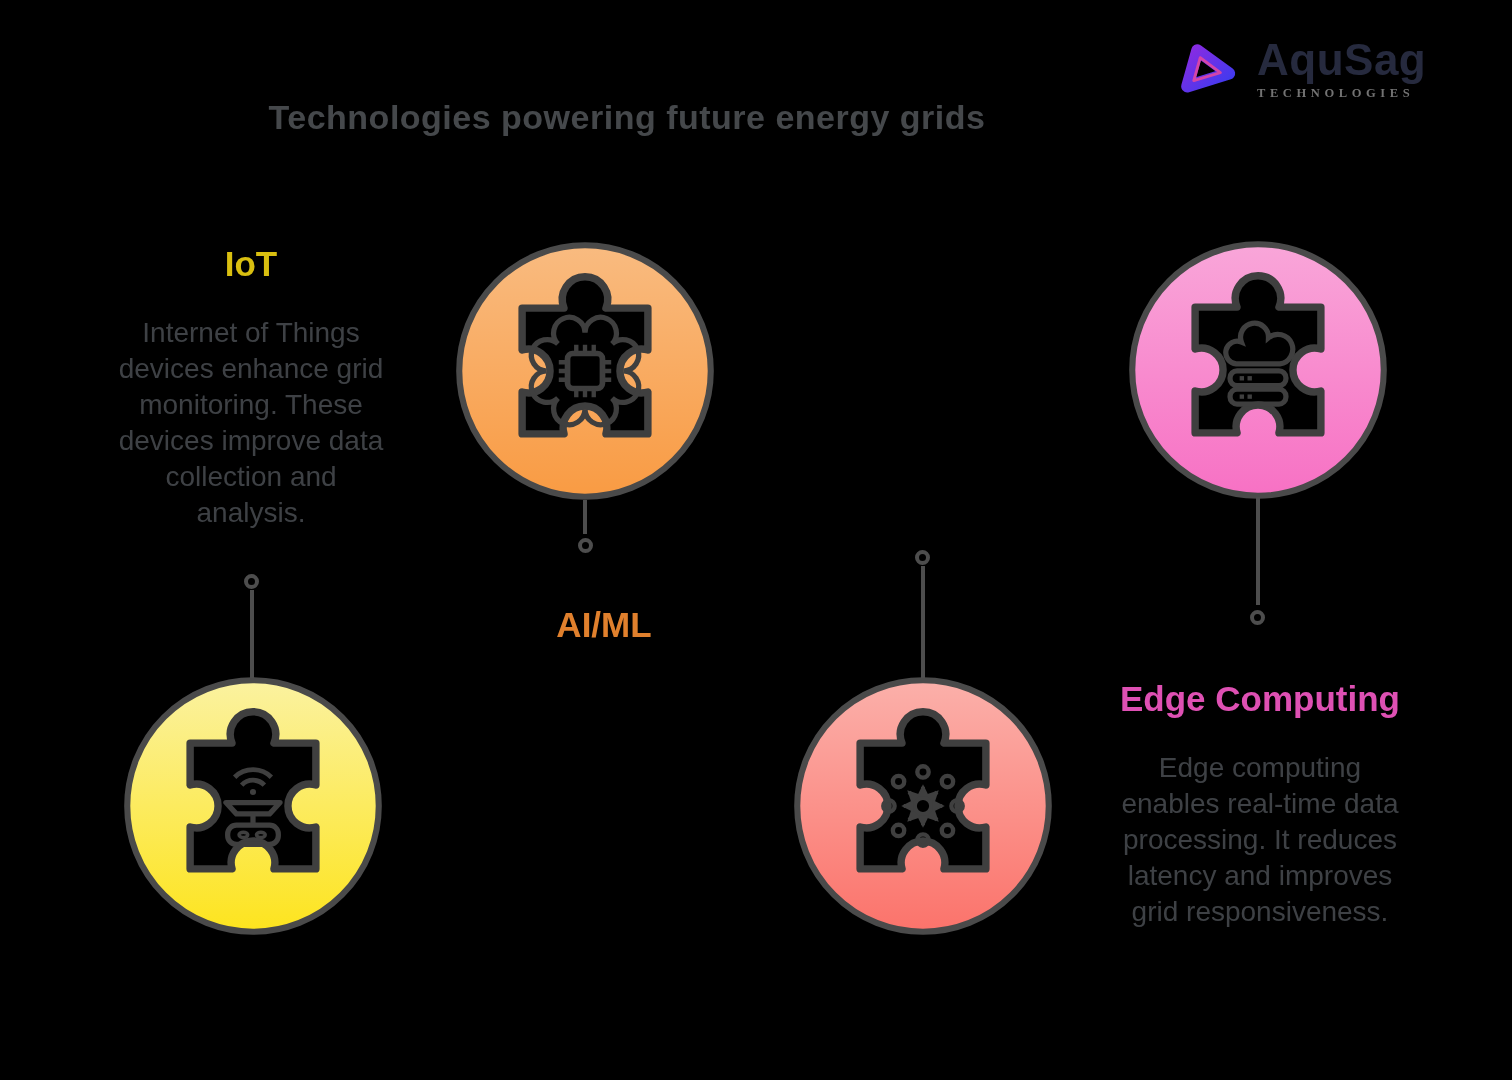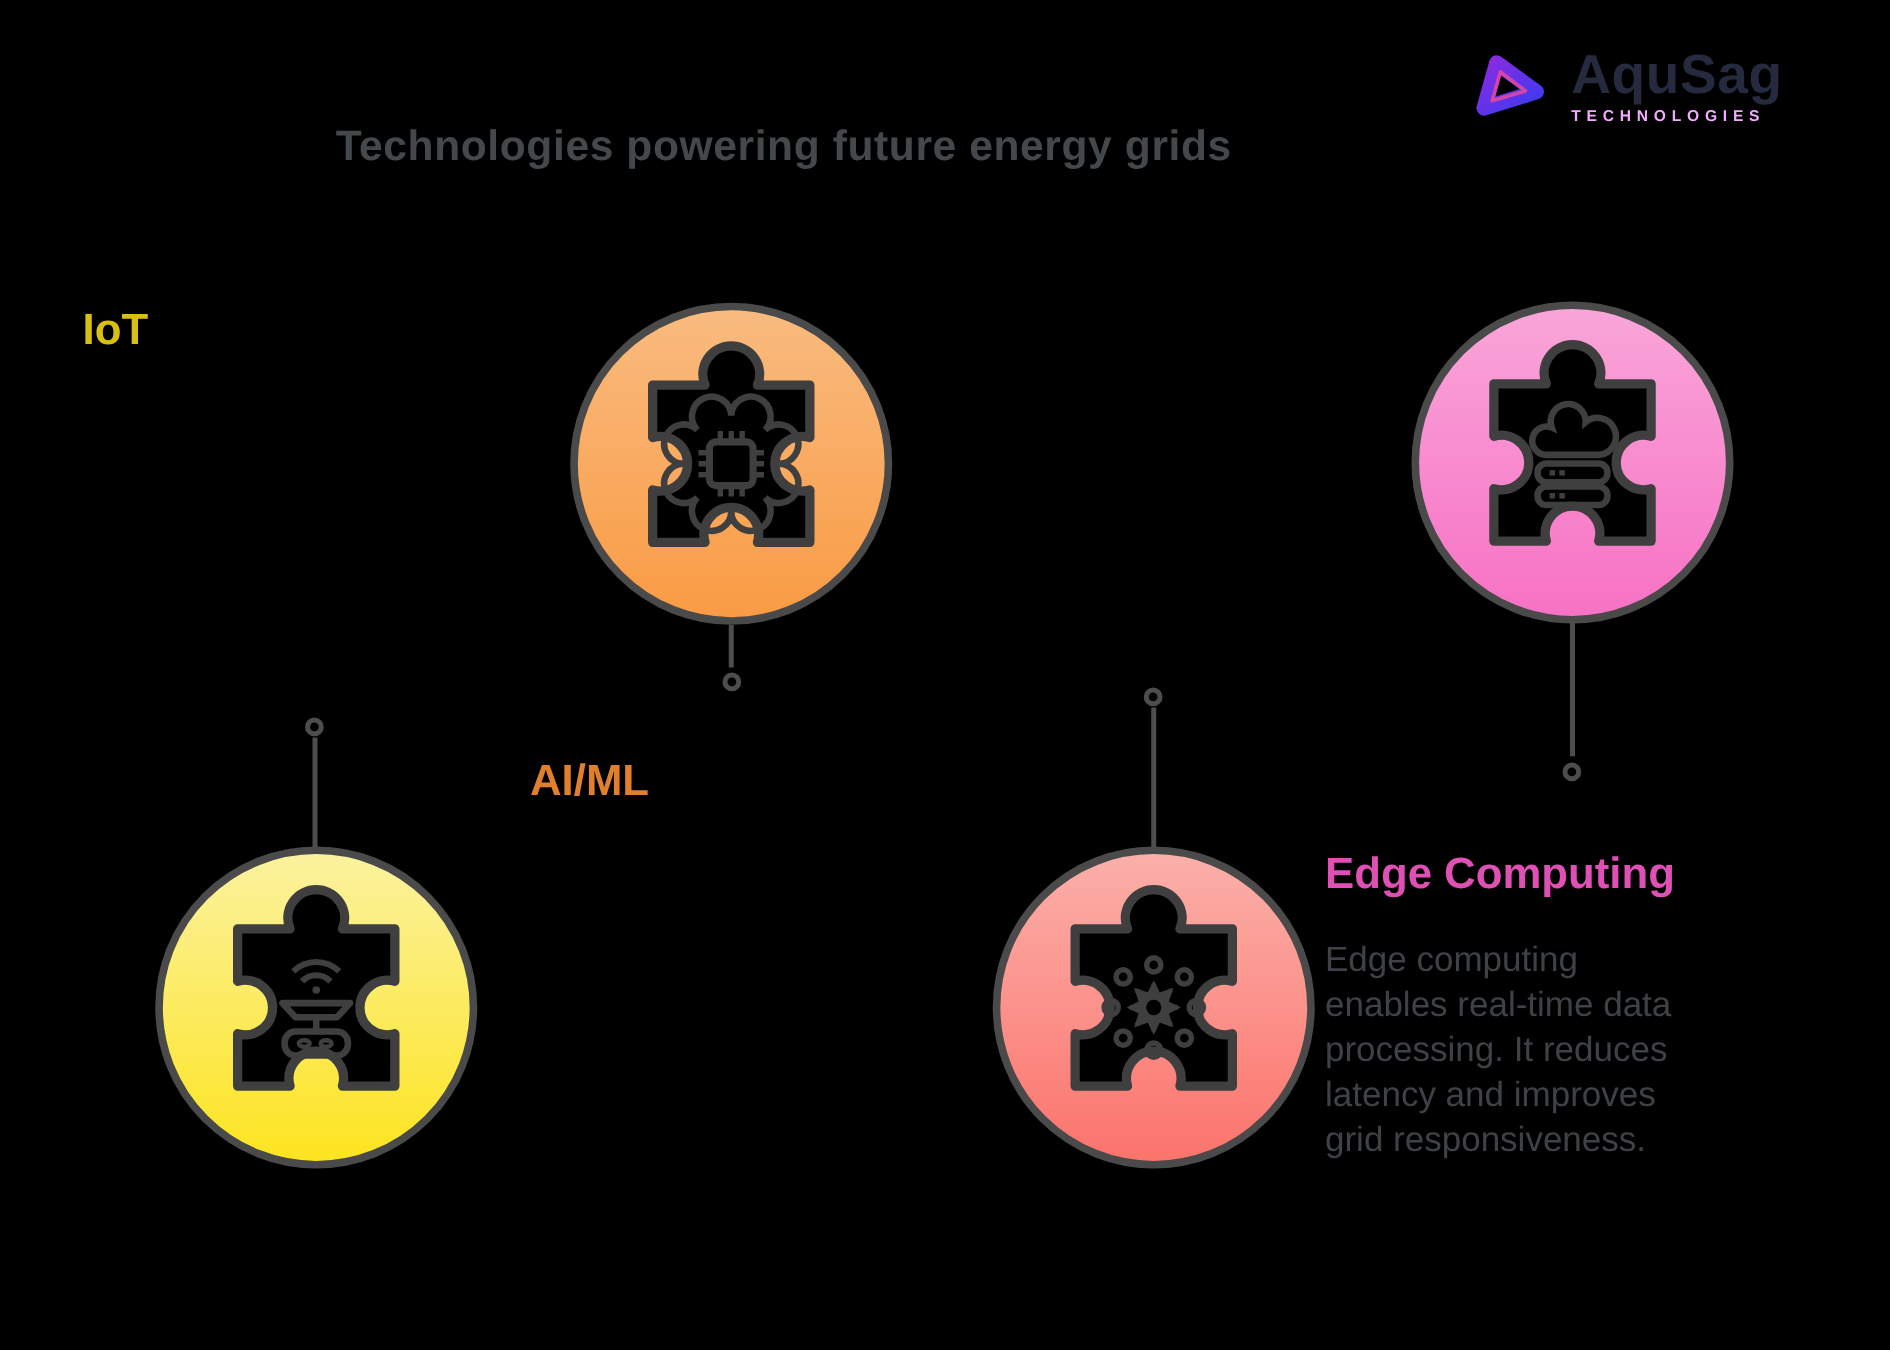--- a/index.html
+++ b/index.html
@@ -10,21 +10,21 @@
   .title{
     position:absolute;left:0;top:98px;width:1254px;text-align:center;
     font-size:34px;font-weight:700;letter-spacing:.5px;margin:0;
   }
   
   .logo{position:absolute;left:1165px;top:36px;display:flex;align-items:flex-start;}
   .logo-text{margin-left:10px;display:flex;flex-direction:column;}
   .logo-name{font-size:44px;font-weight:bold;line-height:48px;letter-spacing:.5px;}
   .logo-sub{font-size:12.5px;font-weight:bold;letter-spacing:4.6px;margin-top:2px;}
   
-  .tblock{position:absolute;}
+  .tblock{position:absolute;text-align:center;}
   .tblock h2{margin:0;font-size:35px;font-weight:bold;line-height:42px;}
   .tblock p{margin:30px 0 0 0;font-size:28px;line-height:36px;white-space:pre-line;}
   .tb-iot{left:66px;top:243px;width:370px;}
   .tb-blockchain{left:724px;top:246px;width:400px;}
   .tb-aiml{left:424px;top:604px;width:360px;}
   .tb-edge{left:1060px;top:678px;width:400px;}
   
   .node{position:absolute;width:262px;height:262px;}
   .node-ai{left:454px;top:240px;}
   .node-edge{left:1127px;top:239px;}
@@ -47,26 +47,32 @@
         <linearGradient id="lgm" x1="0" y1="0" x2="1" y2="1">
           <stop offset="0" stop-color="#8A2BE2"></stop>
           <stop offset="1" stop-color="#3B3BEF"></stop>
         </linearGradient>
       </defs>
       <path d="M 38 20 L 82 52 L 24 70 Z" fill="none" stroke="url(#lgm)" stroke-width="17" stroke-linejoin="round"></path>
       <path d="M 42 30 L 70 51 L 33 62 Z" fill="none" stroke-width="4" opacity="0.85" stroke-linejoin="round" stroke="#E8489E"></path>
     </svg>
     <div class="logo-text">
       <div class="logo-name" style="color: rgb(38, 42, 62);">AquSag</div>
-      <div class="logo-sub" style="color: #f0abfc;">TECHNOLOGIES</div>
+      <div class="logo-sub" style="color: #737373; font-family: Liberation Serif, serif;">TECHNOLOGIES</div>
     </div>
   </div>
 
   <div class="tblock tb-iot">
     <h2 style="color: rgb(217, 191, 16);">IoT</h2>
+    <p style="color: rgb(62, 65, 69);">Internet of Things
+devices enhance grid
+monitoring. These
+devices improve data
+collection and
+analysis.</p>
   </div>
 
 
   <div class="tblock tb-aiml">
     <h2 style="color: rgb(224, 128, 45);">AI/ML</h2>
   </div>
 
   <div class="tblock tb-edge">
     <h2 style="color: rgb(222, 80, 179);">Edge Computing</h2>
     <p style="color: rgb(62, 65, 69);">Edge computing

